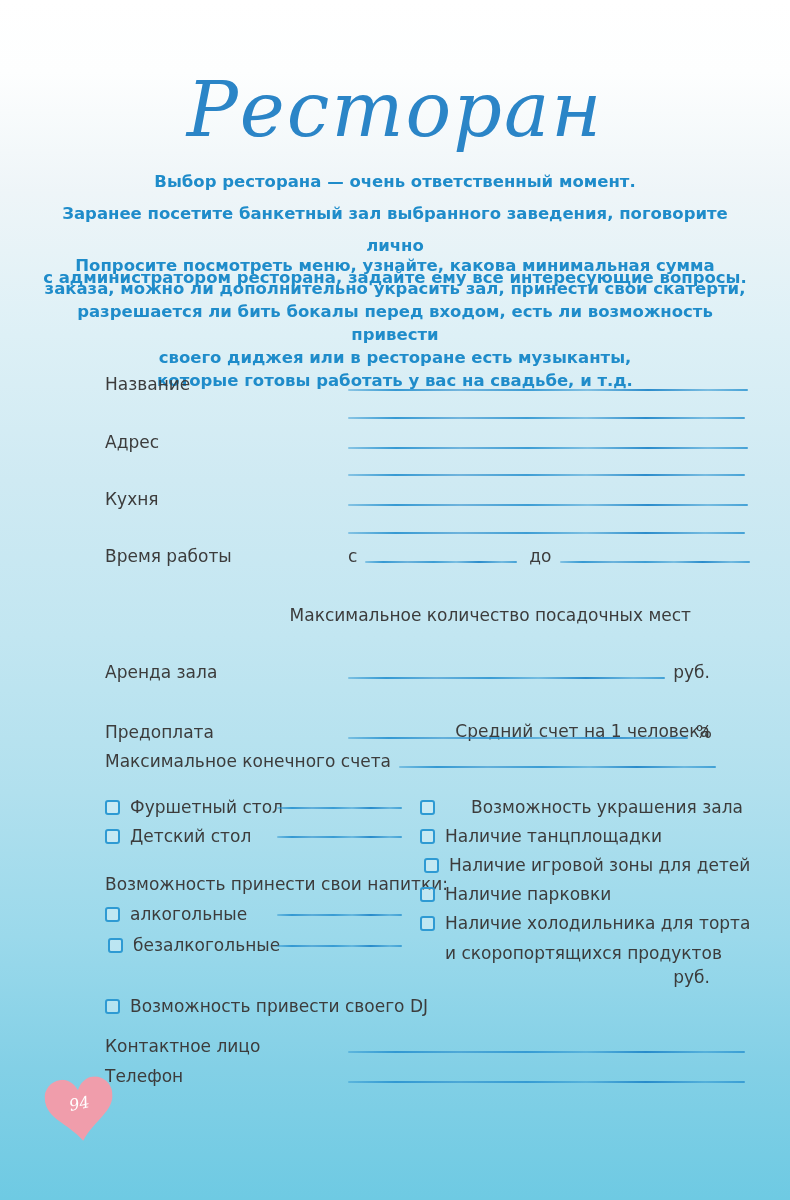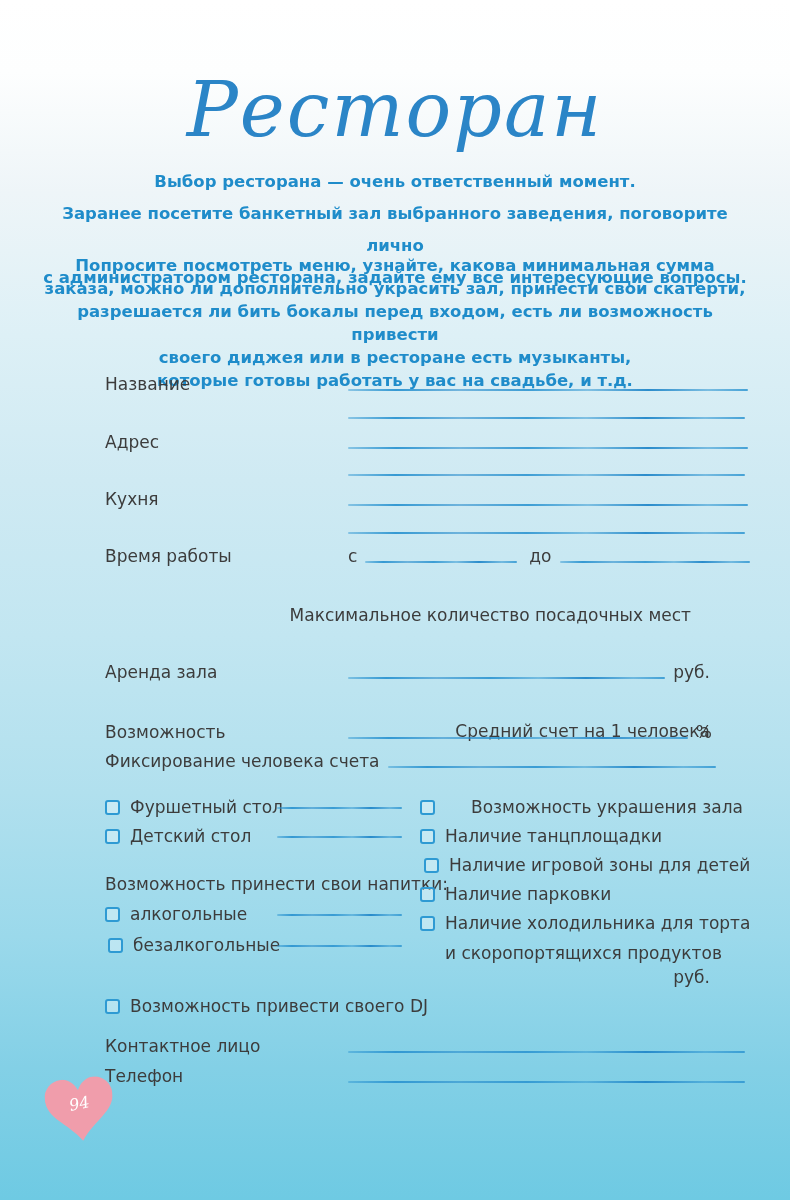--- a/index.html
+++ b/index.html
@@ -117,27 +117,27 @@
     <span class="lbl unit">руб.</span>
   </div>
 
   <div class="row" style="top:721px;width:605px;flex-direction:column;">
     <span class="lbl lblcol">Средний счет на 1 человека</span>
     <div class="line fill"></div>
     <span class="lbl unit">руб.</span>
   </div>
 
   <div class="row" style="top:722px;width:607px;">
-    <span class="lbl lblcol">Возможность</span>
+    <span class="lbl lblcol">Предоплата</span>
     <div class="line fill"></div>
     <span class="lbl unit">%</span>
   </div>
 
   <div class="row" style="top:751px;width:611px;">
-    <span class="lbl" style="margin-right:8px;">Фиксирование человека счета</span>
+    <span class="lbl" style="margin-right:8px;">Максимальное конечного счета</span>
     <div class="line fill"></div>
   </div>
 
   <div class="cbcol" style="left:105px;top:790px;width:312px;height:180px;">
     <div class="cbrow" style="top:6px;left:0;">
       <div class="cb"></div>
       <span>Фуршетный стол</span>
     </div>
     <div class="cbline" style="left:172px;top:17px;width:125px;"></div>
     <div class="cbline line" style="left:172px;top:17px;width:125px;"></div>

